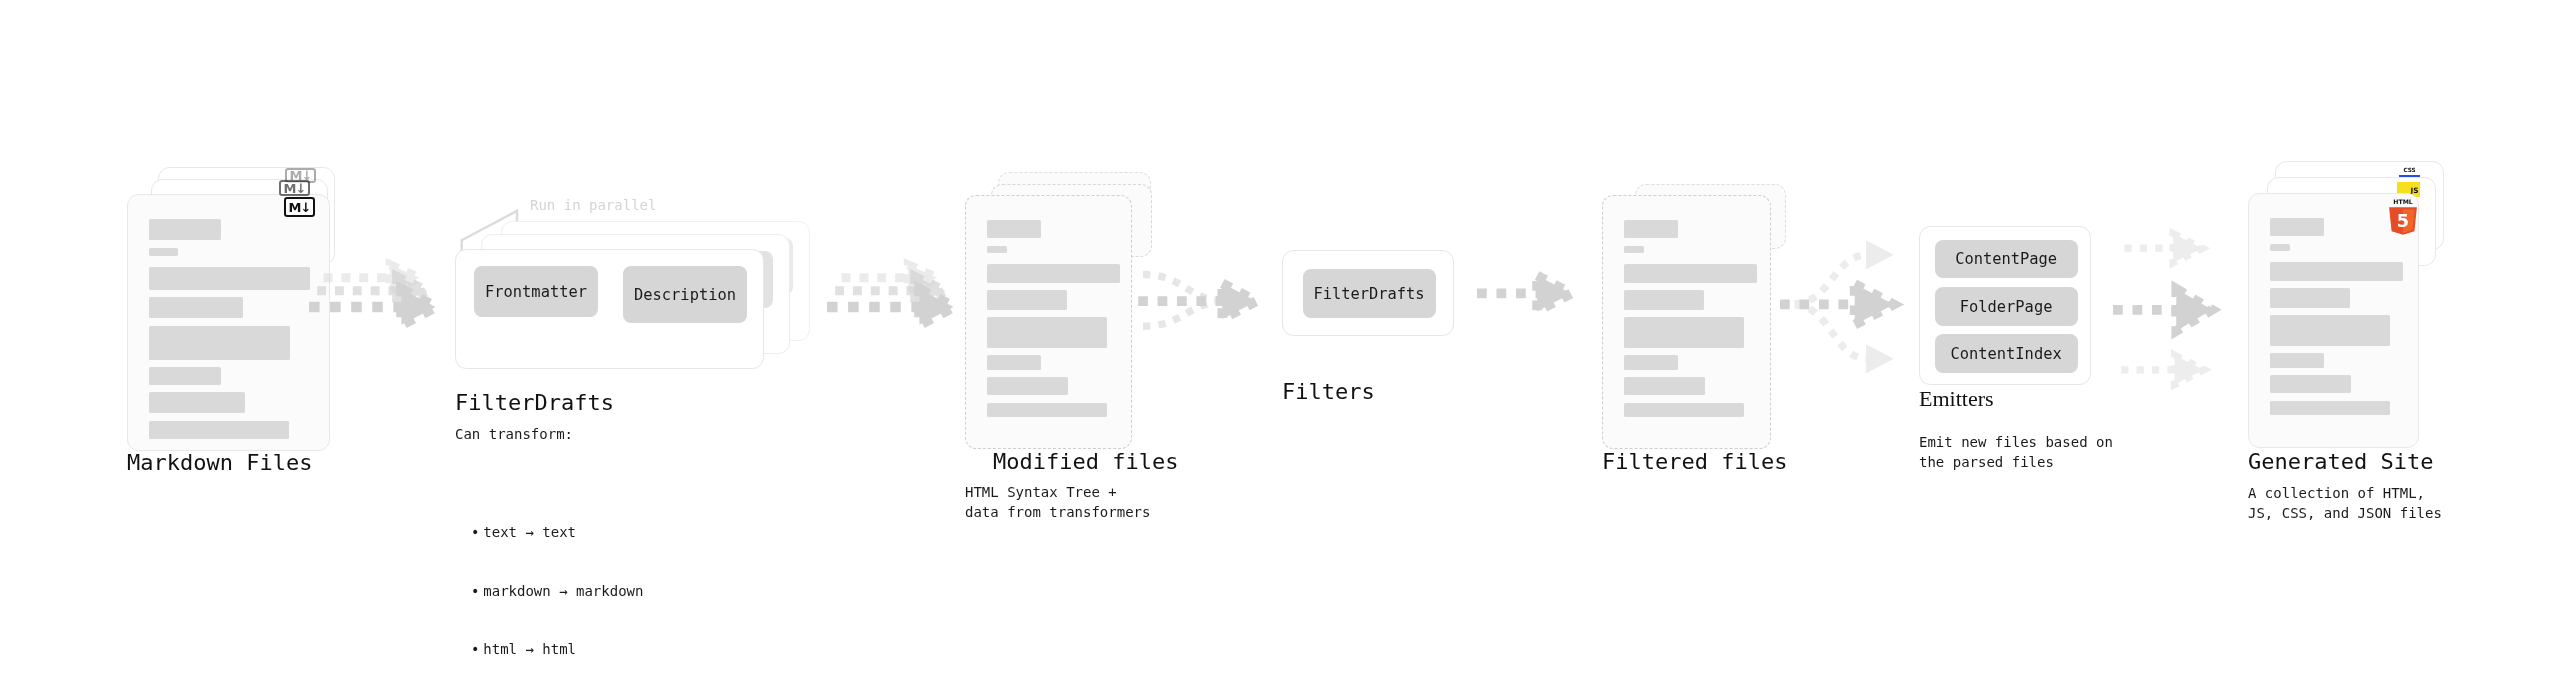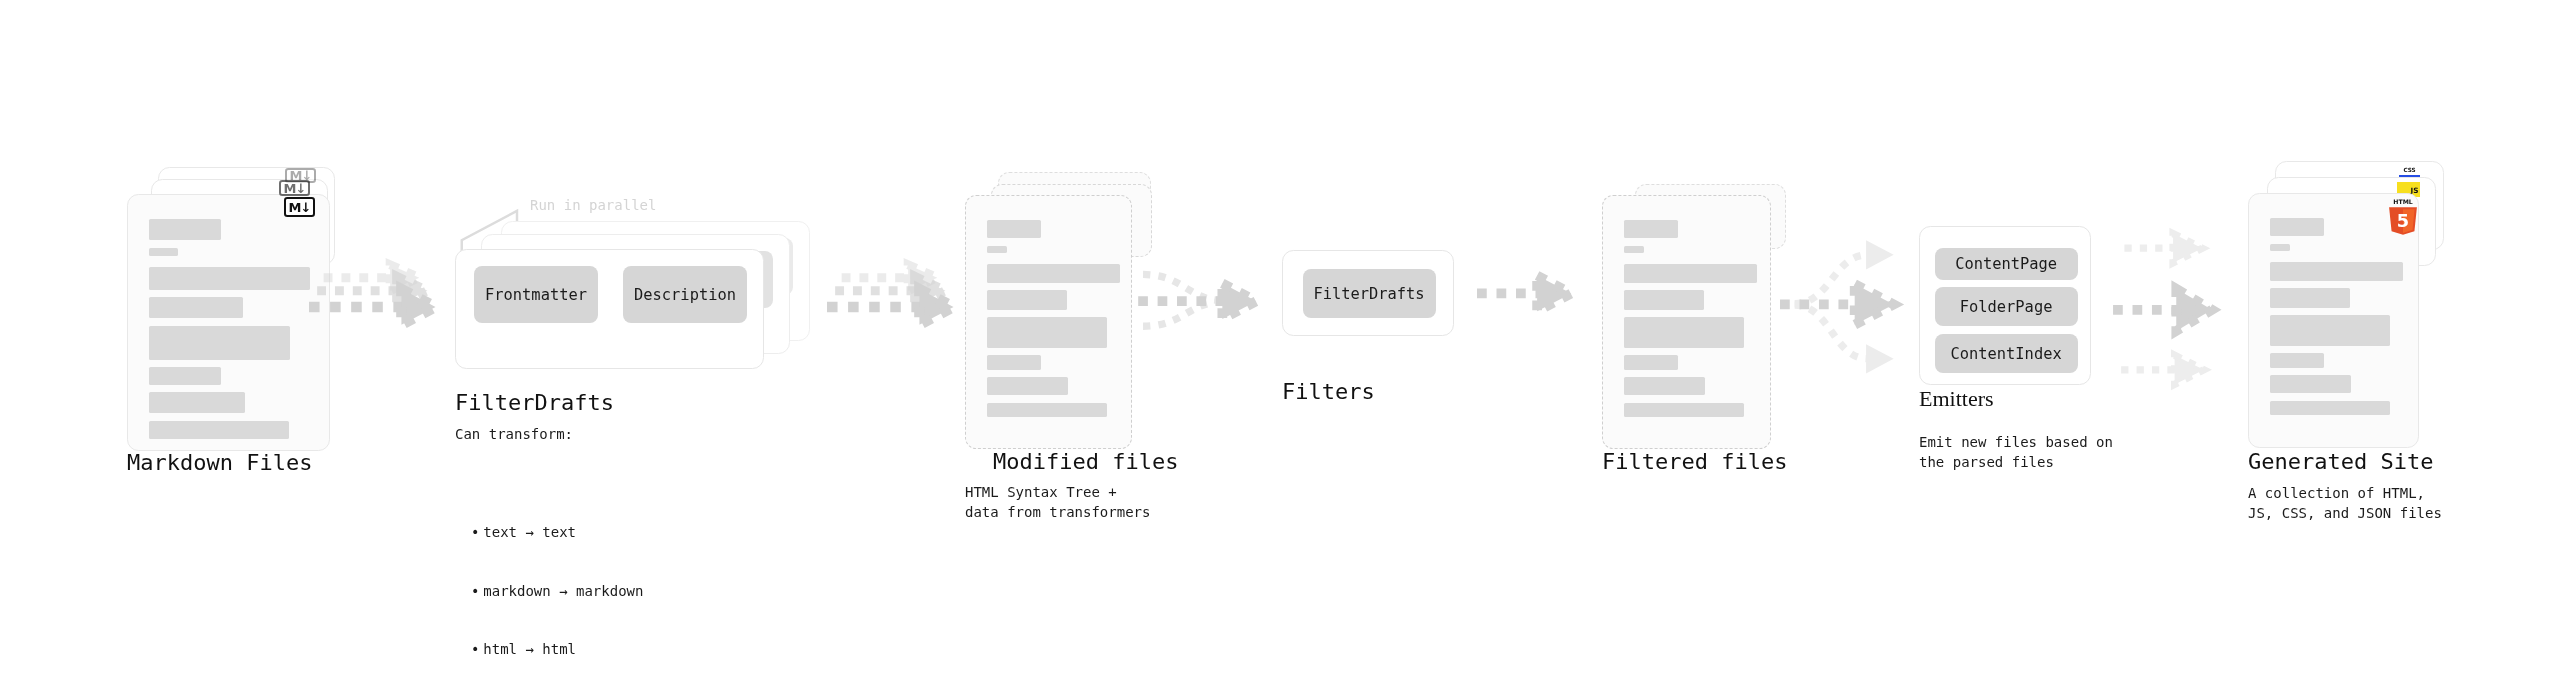--- a/index.html
+++ b/index.html
@@ -211,21 +211,21 @@
         <line x1="-6" y1="22" x2="40" y2="22"></line>
           <polygon points="36,14 50,22 36,30"></polygon>
       </g>
       <g stroke="#c9c9c9" stroke-width="3" fill="#c9c9c9">
         <line x1="-16" y1="42" x2="32" y2="42"></line>
           <polygon points="28,34 44,42 28,50"></polygon>
       </g>
     </svg>
 
     <div class="pbox" style="left:455px; top:249px; width:309px; height:120px;">
-      <div class="chip" style="left:18px; top:16.3px; width:124px; height:57px;">Frontmatter</div>
+      <div class="chip" style="left:18px; top:16.3px; width:124px; height:51px;">Frontmatter</div>
       <div class="chip" style="left:167px; top:16.3px; width:124px; height:57px;">Description</div>
     </div>
   </div>
   <div class="title" style="left:455px; top:390px;">FilterDrafts</div>
   <div class="subtitle" style="left:455px; top:425px;">Can transform:</div>
   <div class="bullets" style="left:467px; top:445px;">
     <ul>
       <li>text → text</li>
       <li>markdown → markdown</li>
       <li>html → html</li>
@@ -316,21 +316,21 @@
       <polygon points="106,4 140,22 106,40"></polygon>
       <polygon points="106,132 140,150 106,168"></polygon>
     </g>
     <g stroke="#d2d2d2" stroke-width="12" stroke-dasharray="12 12" fill="#d2d2d2">
       <line x1="0" y1="83" x2="96" y2="83"></line>
       <polygon points="92,58 140,83 92,108"></polygon>
     </g>
   </svg>
 
   <div class="pbox" style="left:1919px; top:226px; width:172px; height:159px;">
-    <div class="chip" style="left:14.6px; top:21px; width:143px; height:32px;">ContentPage</div>
+    <div class="chip" style="left:14.6px; top:13px; width:143px; height:38px;">ContentPage</div>
     <div class="chip" style="left:14.6px; top:60px; width:143px; height:39px;">FolderPage</div>
     <div class="chip" style="left:14.6px; top:107px; width:143px; height:39px;">ContentIndex</div>
   </div>
   <div class="title" style="left:1919px; top:386px;font-family:Liberation Serif, serif;">Emitters</div>
   <div class="subtitle" style="left:1919px; top:433px;">Emit new files based on
 the parsed files</div>
 
   <svg class="abs" style="left:2113px; top:232px; width:146px; height:154px;" viewBox="0 0 180 190">
     <g stroke="#ededed" stroke-width="9" stroke-dasharray="9 10" fill="#ededed">
       <line x1="14" y1="20" x2="78" y2="20"></line>

